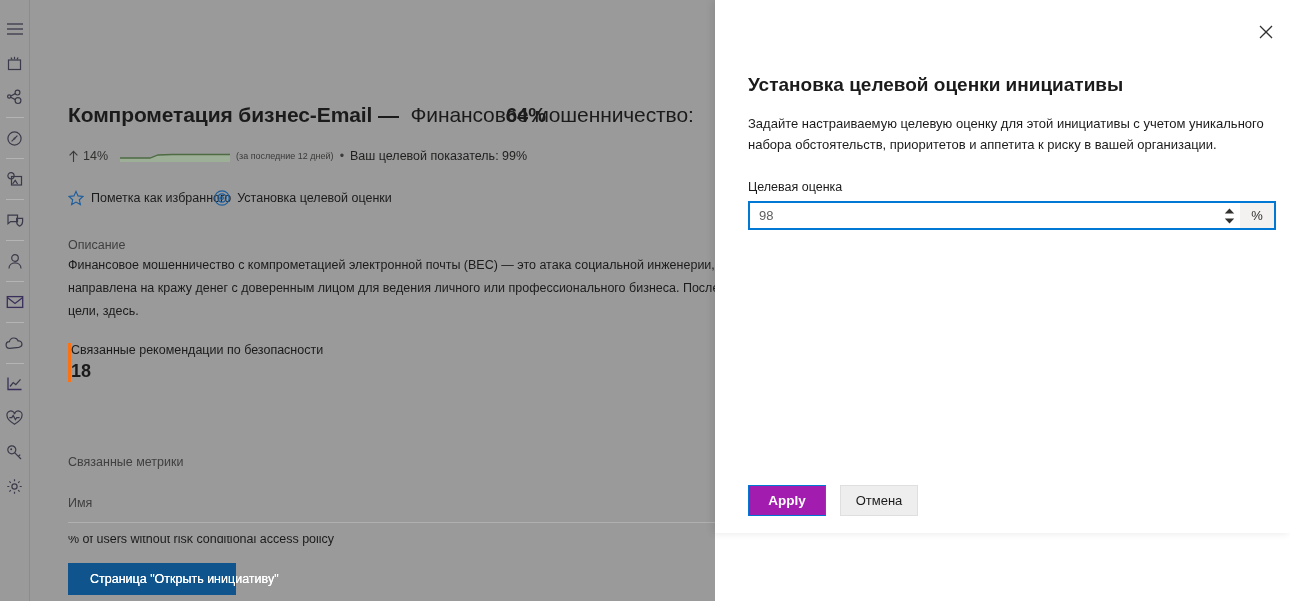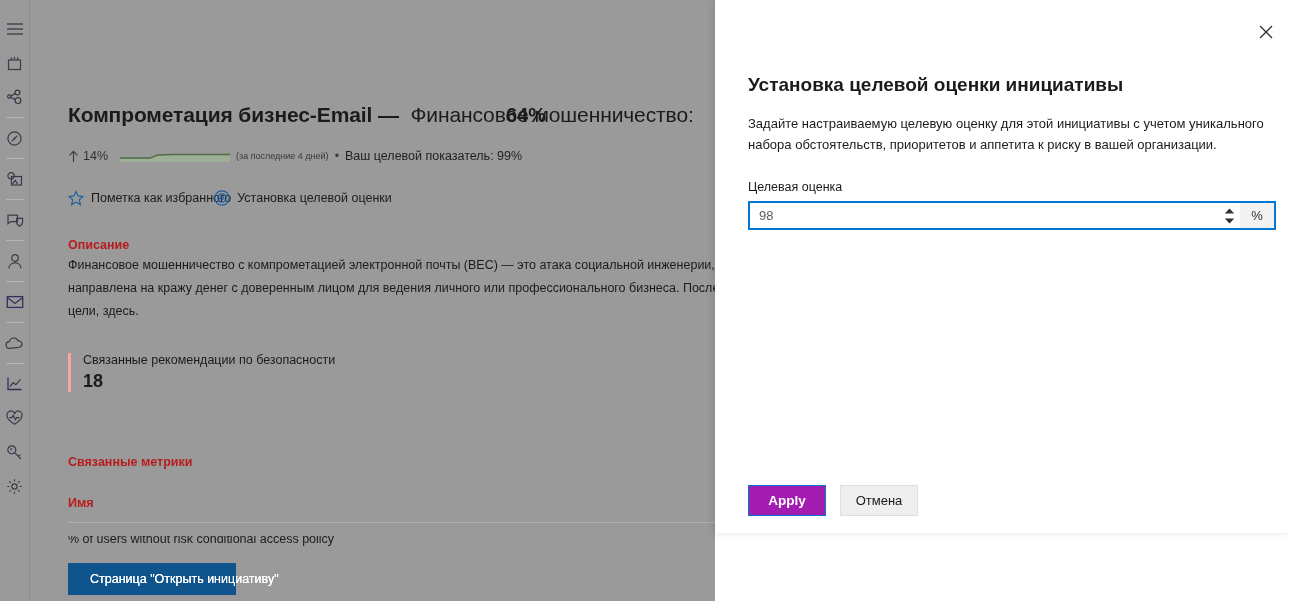--- a/index.html
+++ b/index.html
@@ -98,34 +98,33 @@
   .act {
     display: flex; align-items: center;
     font-size: 12.5px; color: #1b1b1b;
   }
   .act .ico { margin-right: 7px; display: inline-flex; }
   .act-fav { margin-right: 0px; }
   .act-target { margin-left: -18px; }
   .act-target .ico { margin-right: 6px; }
 
   .sec-label {
-    position: absolute; font-size: 12.5px; color: #b91c1c; font-weight: bold;
+    position: absolute; font-size: 12.5px; color: #404040;
   }
   #desc-label { left: 38px; top: 238px; }
 
   .desc-body {
     position: absolute; left: 38px; top: 254px;
     width: 718px;
     font-size: 12.5px; line-height: 23px; color: #1b1b1b;
   }
 
   .rec-card {
-    position: absolute; left: 38px; top: 353px;
-    border-left: 3px solid #fca5a5;
-    padding-left: 12px;
+    position: absolute; left: 38px; top: 343px;
+    border-left: 3px solid #f97316;
   }
   .rec-title { font-size: 12.5px; color: #1b1b1b; }
   .rec-count { font-size: 18px; font-weight: 700; color: #1b1b1b; margin-top: 4px; }
 
   #metrics-label { left: 38px; top: 455px; }
   #metrics-col { left: 38px; top: 496px; }
   .metrics-rule {
     position: absolute; left: 38px; top: 522px;
     width: 690px; height: 1px; background: #b0b0b0;
   }
@@ -394,21 +393,21 @@
         </g>
           </svg>
       </span>
       <span class="trend-pct">14%</span>
       <span class="spark">
         <svg width="110" height="12" viewBox="0 0 110 12" preserveAspectRatio="none">
           <path d="M0,8 L30,8 L38,5 L52,4.5 L110,4.5 L110,12 L0,12 Z" fill="#9fb396" opacity="0.85"></path>
           <polyline points="0,8 30,8 38,5 52,4.5 110,4.5" fill="none" stroke="#4e6b44" stroke-width="1.3"></polyline>
         </svg>
       </span>
-      <span class="spark-note">(за последние 4 дней)</span>
+      <span class="spark-note">(за последние 12 дней)</span>
       <span class="dot-sep">•</span>
       <span class="target-note">Ваш целевой показатель: 99%</span>
     </div>
 
     <div class="action-row">
       <div class="act act-fav">
         <span class="ico">
           <svg width="16" height="16" viewBox="0 0 16 16">
               <polygon points="8,1.4 10,5.9 15,6.4 11.3,9.8 12.4,14.6 8,12.1 3.6,14.6 4.7,9.8 1,6.4 6,5.9" fill="none" stroke="#1b5d9e" stroke-width="1.1"></polygon>
             </svg>

